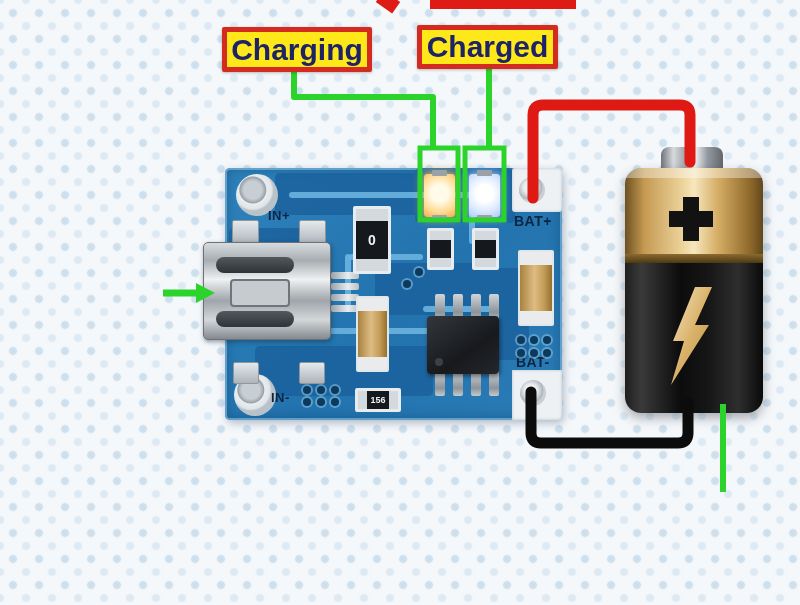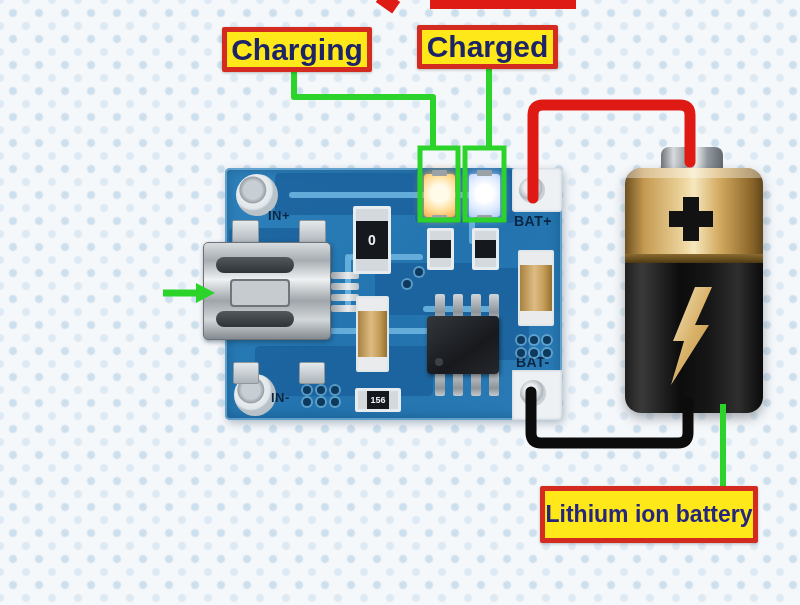--- a/index.html
+++ b/index.html
@@ -246,17 +246,14 @@
     <line x1="163" y1="293" x2="197" y2="293" stroke="#2bd32b" stroke-width="7"></line>
     <polygon points="196,283 215,293 196,303" fill="#2bd32b"></polygon>
   </svg>
 
   <div class="tag" style="left:222px;top:27px;width:150px;height:45px;font-size:30px;">
     <span>Charging</span>
   </div>
   <div class="tag" style="left:417px;top:25px;width:141px;height:44px;font-size:30px;">
     <span>Charged</span>
   </div>
-  <div class="tag" style="left:540px;top:486px;width:218px;height:57px;font-size:23px;color:#25267d;">
-    <span>Lithium ion battery</span>
-  </div>
 
 </div>
 
 </body></html>

